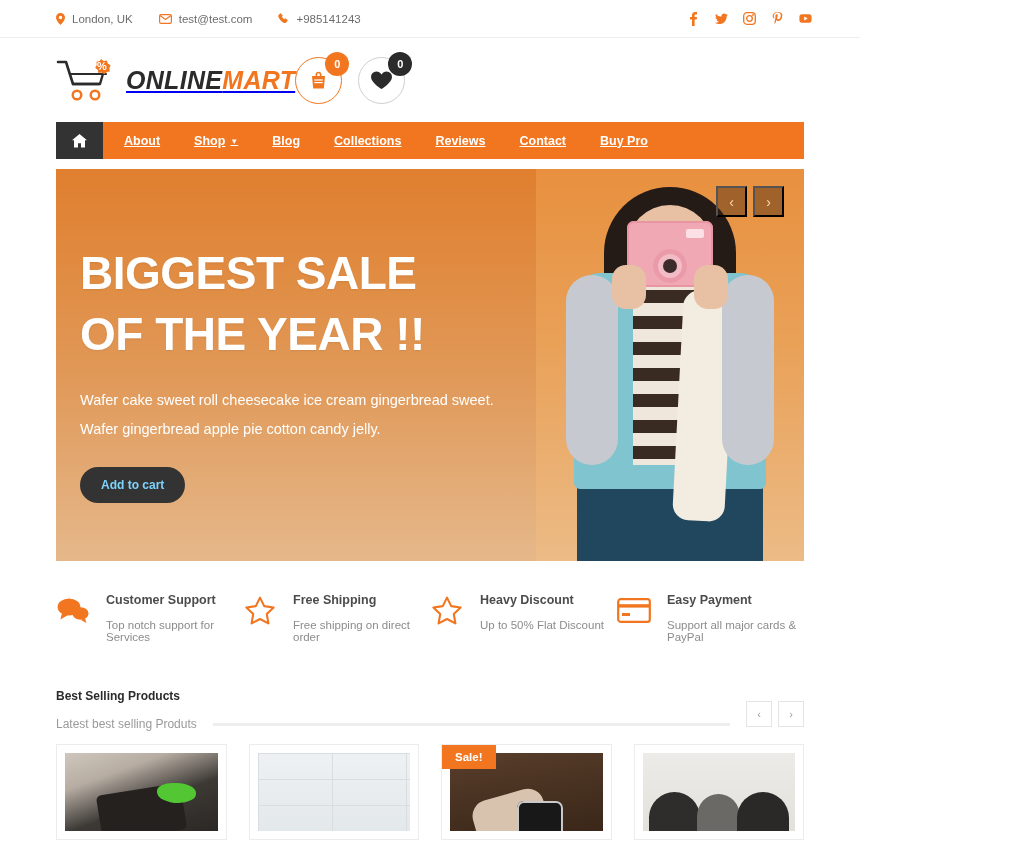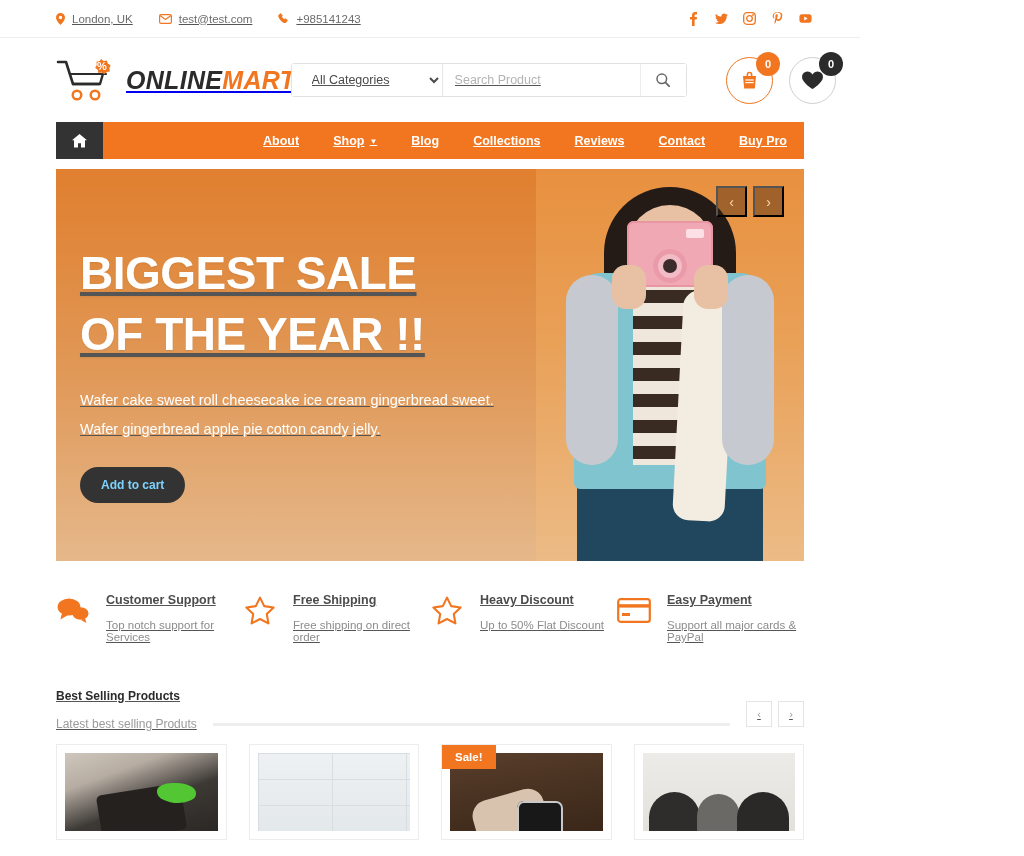--- a/index.html
+++ b/index.html
@@ -5,21 +5,21 @@
 <style>
   * { box-sizing: border-box; margin: 0; padding: 0; }
   html, body {
     width: 1024px;
     height: 856px;
     overflow: hidden;
     background: #ffffff;
     font-family: "Liberation Sans", sans-serif;
     color: #555;
   }
-  .page { width: 860px; position: relative; text-decoration: underline; }
+  .page { width: 860px; position: relative; }
 
   
   .topbar {
     height: 38px;
     display: flex;
     align-items: center;
     padding: 0 24px 0 56px;
     border-bottom: 1px solid #eeeeee;
     background: #ffffff;
   }
@@ -75,21 +75,21 @@
     min-width: 24px; height: 24px; border-radius: 50%;
     color: #fff; font-size: 11px; font-weight: 700;
     display: flex; align-items: center; justify-content: center;
   }
   .badge-orange { background: #f1761f; }
   .badge-dark { background: #2b2b2b; }
 
   
   .navwrap { padding: 0 56px; }
   .nav {
-    height: 37px; background: #f1761f; display: flex; align-items: stretch; justify-content: space-between;
+    height: 37px; background: #f1761f; display: flex; align-items: stretch;
   }
   .nav-home {
     width: 47px; background: #333333; display: flex; align-items: center; justify-content: center;
     color: #fff; cursor: pointer;
   }
   .nav-items { display: flex; align-items: stretch; }
   .nav-item {
     display: flex; align-items: center; gap: 5px;
     padding: 0 17px; color: #ffffff; font-size: 12.5px; font-weight: 600;
     cursor: pointer; white-space: nowrap;
@@ -271,34 +271,20 @@
           <circle cx="39" cy="38" r="4.3" fill="none" stroke="#f1761f" stroke-width="2.4"></circle>
           <path d="M45 2l2.6 1.9 3.2-.5 1 3.1 2.8 1.7-1.3 3 .6 3.2-3.2.5-2.3 2.3-2.8-1.6-3.2.3-.7-3.2-2.5-2 1.6-2.8-.3-3.2 3.2-.7z" fill="#f1761f"></path>
           <text x="46" y="13" font-family="Liberation Sans, sans-serif" font-size="11" font-weight="700" fill="#ffffff" text-anchor="middle">%</text>
         </svg>
       </span>
       <span class="logo-text">
         <span class="a">ONLINE</span><span class="b">MART</span>
       </span>
     </a>
 
-    <div class="searchwrap">
-      <select class="cat-select">
-        <option>All Categories</option>
-      </select>
-      <input class="search-input" type="text" placeholder="Search Product" style="">
-      <button class="search-btn">
-        <span>
-          <svg width="14" height="14" viewBox="0 0 14 14">
-              <circle cx="5.8" cy="5.8" r="4.8" fill="none" stroke="currentColor" stroke-width="1.5"></circle>
-              <path d="M9.4 9.4L13.3 13.3" stroke="currentColor" stroke-width="1.7" stroke-linecap="round"></path>
-            </svg>
-        </span>
-      </button>
-    </div>
 
     <div class="header-actions">
       <a class="circ-btn circ-cart" href="#">
         <span>
           <svg width="21" height="21" viewBox="0 0 21 21">
               <path fill="currentColor" d="M4 6h13l-1.2 12.5H5.2zM7.6 6V4.6a2.9 2.9 0 015.8 0V6h-1.6V4.6a1.3 1.3 0 10-2.6 0V6z"></path>
               <rect x="6.3" y="9.4" width="8.4" height="1.2" fill="#ffffff"></rect>
               <rect x="6.3" y="12" width="8.4" height="1.2" fill="#ffffff"></rect>
             </svg>
         </span>

